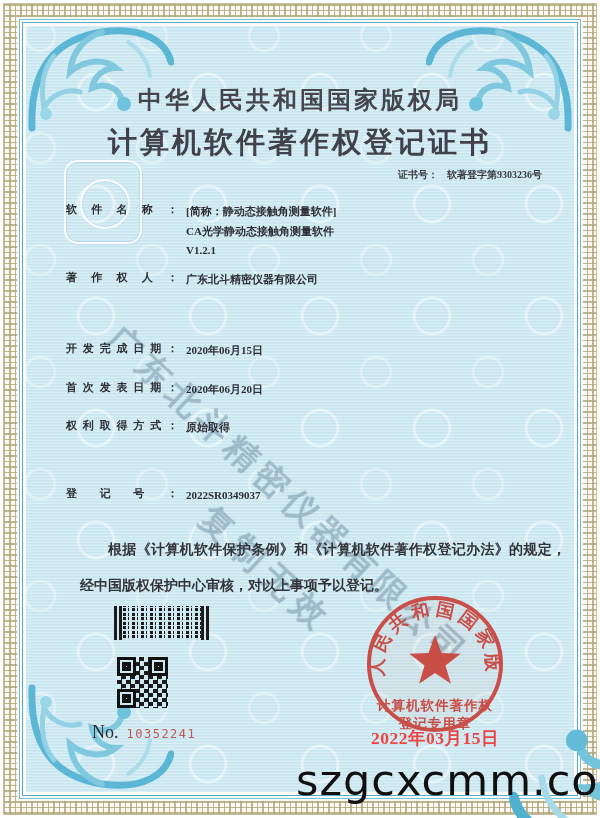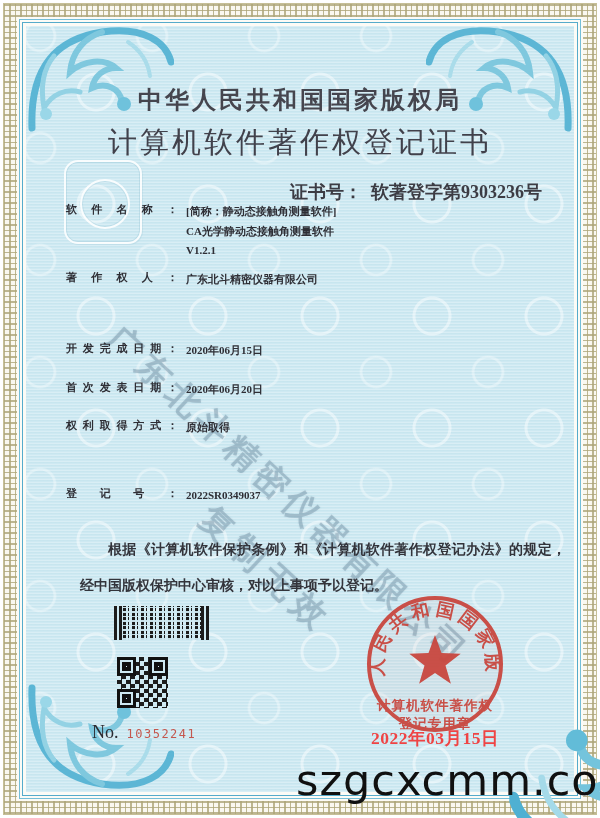--- a/index.html
+++ b/index.html
@@ -55,25 +55,25 @@
   }
   .wm1{left:128px;top:316px;font-size:34px;letter-spacing:6px;}
   .wm2{left:220px;top:496px;font-size:34px;letter-spacing:8px;}
   
   .authority{
     position:absolute;left:0;right:0;top:84px;z-index:7;margin:0;
     text-align:center;font-size:24px;font-weight:700;letter-spacing:3px;color:#45454e;
   }
   .title{
     position:absolute;left:0;right:0;top:123px;z-index:7;margin:0;
-    text-align:center;font-size:29px;font-weight:400;letter-spacing:3px;color:#41414b;
+    text-align:center;font-size:29px;font-weight:700;letter-spacing:3px;color:#41414b;
   }
   .cert-no{
     position:absolute;right:58px;top:168px;z-index:7;
-    font-size:18px;font-weight:700;color:#3c3c44;margin-top:12px;
+    font-size:10px;font-weight:700;color:#3c3c44;
   }
   .cert-no .cv{margin-left:9px;}
   .row{position:absolute;left:66px;z-index:7;font-size:11px;color:#2e2e35;}
   .row .label{
     display:inline-block;width:112px;font-weight:700;vertical-align:top;
     text-align:justify;text-align-last:justify;
   }
   .row .value{display:inline-block;margin-left:8px;font-weight:600;vertical-align:top;}
   .row .vline{display:block;line-height:19.5px;}
   .statement{

